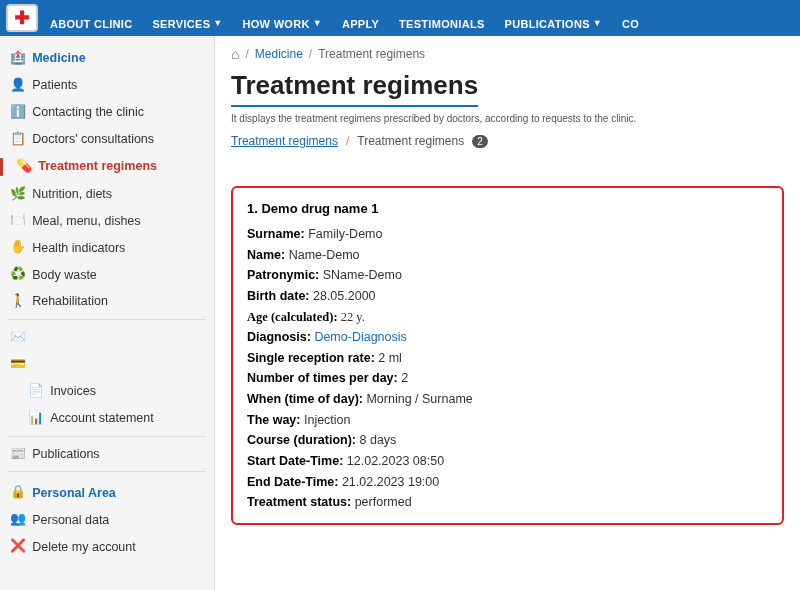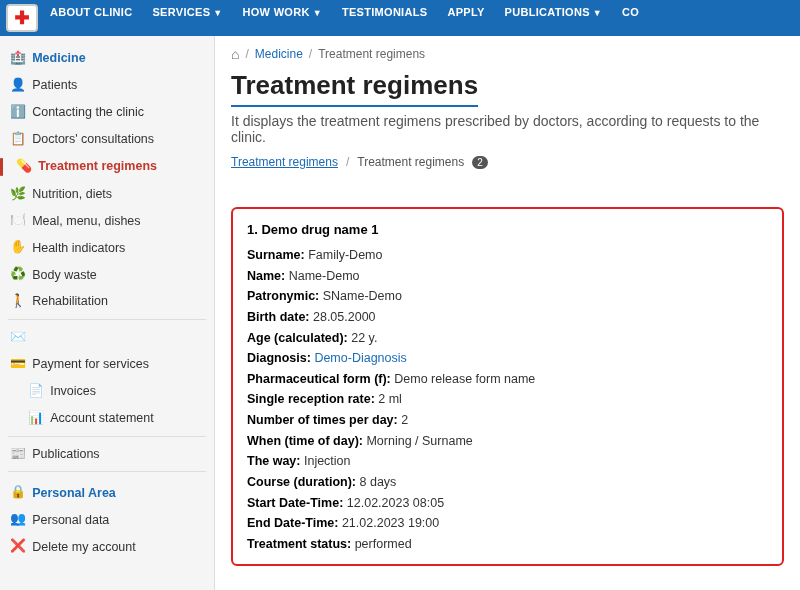--- a/index.html
+++ b/index.html
@@ -28,21 +28,21 @@
       font-size: 18px;
       font-weight: bold;
       line-height: 1;
     }
     .nav-item {
       color: #fff;
       font-size: 11px;
       font-weight: bold;
       padding: 15px 8px;
       height: 24px;
-      display: flex; align-items: flex-end;
+      display: flex; align-items: flex-start;
       cursor: pointer;
       white-space: nowrap;
       letter-spacing: 0.3px;
       text-transform: uppercase;
     }
     .nav-item .chevron { margin-left: 3px; font-size: 9px; }
 
     
     .layout {
       display: flex;
@@ -107,21 +107,21 @@
     .page-title {
       font-size: 26px;
       font-weight: bold;
       color: #222;
       border-bottom: 2px solid #1a6bb5;
       padding-bottom: 4px;
       margin-bottom: 6px;
       display: inline-block;
     }
     .page-desc {
-      font-size: 14px;
+      font-size: 10px;
       color: #555;
       margin-bottom: 10px;
     }
     .sub-breadcrumb {
       display: flex;
       align-items: center;
       gap: 8px;
       font-size: 12px;
       margin-bottom: 10px;
     }
@@ -166,24 +166,24 @@
   </div>
   <div class="nav-item">
     <span>SERVICES</span>
     <span class="chevron">▼</span>
   </div>
   <div class="nav-item">
     <span>HOW WORK</span>
     <span class="chevron">▼</span>
   </div>
   <div class="nav-item">
+    <span>APPLY</span>
+  </div>
+  <div class="nav-item">
     <span>TESTIMONIALS</span>
-  </div>
-  <div class="nav-item">
-    <span>APPLY</span>
   </div>
   <div class="nav-item">
     <span>PUBLICATIONS</span>
     <span class="chevron">▼</span>
   </div>
   <div class="nav-item">
     <span>CO</span>
   </div>
 </nav>
 
@@ -230,21 +230,20 @@
     <div class="sidebar-item">
       <span class="sidebar-icon">🚶</span>
       <span>Rehabilitation</span>
     </div>
     <div class="sidebar-divider"></div>
     <div class="sidebar-item">
       <span class="sidebar-icon">✉️</span>
     </div>
     <div class="sidebar-item">
       <span class="sidebar-icon">💳</span>
-      <span>Payment for services</span>
     </div>
     <div class="sidebar-item" style="padding-left:28px;">
       <span class="sidebar-icon">📄</span>
       <span>Invoices</span>
     </div>
     <div class="sidebar-item" style="padding-left:28px;">
       <span class="sidebar-icon">📊</span>
       <span>Account statement</span>
     </div>
     <div class="sidebar-divider"></div>
@@ -291,27 +290,26 @@
 
     
     <div class="treatment-card">
       <div class="card-title">1. Demo drug name 1</div>
 
       <div id="card-fields">
           <div style="line-height: 1.65;"><span class="field-label">Surname: </span><span class="field-value">Family-Demo</span></div>
           <div style="line-height: 1.65;"><span class="field-label">Name: </span><span class="field-value">Name-Demo</span></div>
           <div style="line-height: 1.65;"><span class="field-label">Patronymic: </span><span class="field-value">SName-Demo</span></div>
           <div style="line-height: 1.65;"><span class="field-label">Birth date: </span><span class="field-value">28.05.2000</span></div>
-          <div style="line-height: 1.65;"><span class="field-label">Age (calculated): </span><span class="field-value">22 y.</span></div>
+          <div style="line-height: 1.65; font-family: Liberation Serif, serif;"><span class="field-label">Age (calculated): </span><span class="field-value">22 y.</span></div>
           <div style="line-height: 1.65;"><span class="field-label">Diagnosis: </span><span class="field-value"><a href="#" class="diagnosis-link">Demo-Diagnosis</a></span></div>
-          <div style="line-height: 1.65;"><span class="field-label">Pharmaceutical form (f): </span><span class="field-value">Demo release form name</span></div>
           <div style="line-height: 1.65;"><span class="field-label">Single reception rate: </span><span class="field-value">2 ml</span></div>
           <div style="line-height: 1.65;"><span class="field-label">Number of times per day: </span><span class="field-value">2</span></div>
           <div style="line-height: 1.65;"><span class="field-label">When (time of day): </span><span class="field-value">Morning / Surname</span></div>
           <div style="line-height: 1.65;"><span class="field-label">The way: </span><span class="field-value">Injection</span></div>
           <div style="line-height: 1.65;"><span class="field-label">Course (duration): </span><span class="field-value">8 days</span></div>
-          <div style="line-height: 1.65;"><span class="field-label">Start Date-Time: </span><span class="field-value">12.02.2023 08:05</span></div>
+          <div style="line-height: 1.65;"><span class="field-label">Start Date-Time: </span><span class="field-value">12.02.2023 08:50</span></div>
           <div style="line-height: 1.65;"><span class="field-label">End Date-Time: </span><span class="field-value">21.02.2023 19:00</span></div>
           <div style="line-height: 1.65;"><span class="field-label">Treatment status: </span><span class="field-value">performed</span></div>
         </div>
     </div>
   </main>
 </div>
 
 </body></html>

